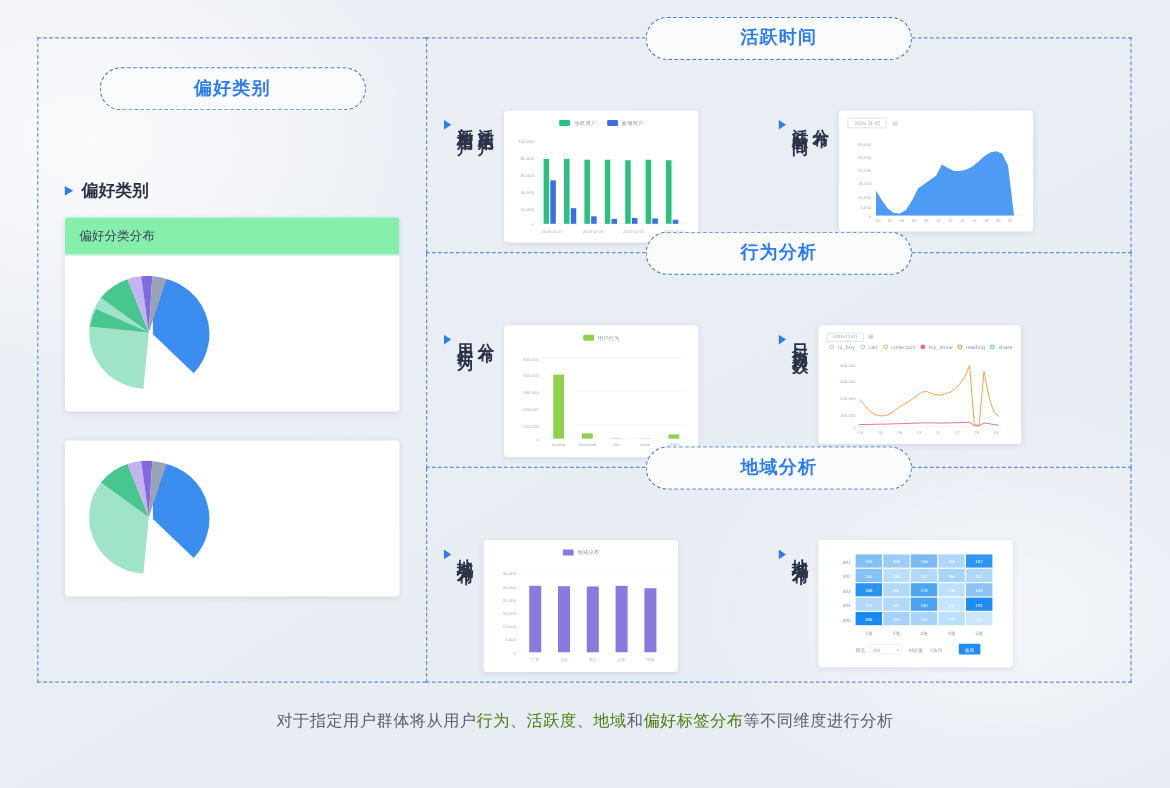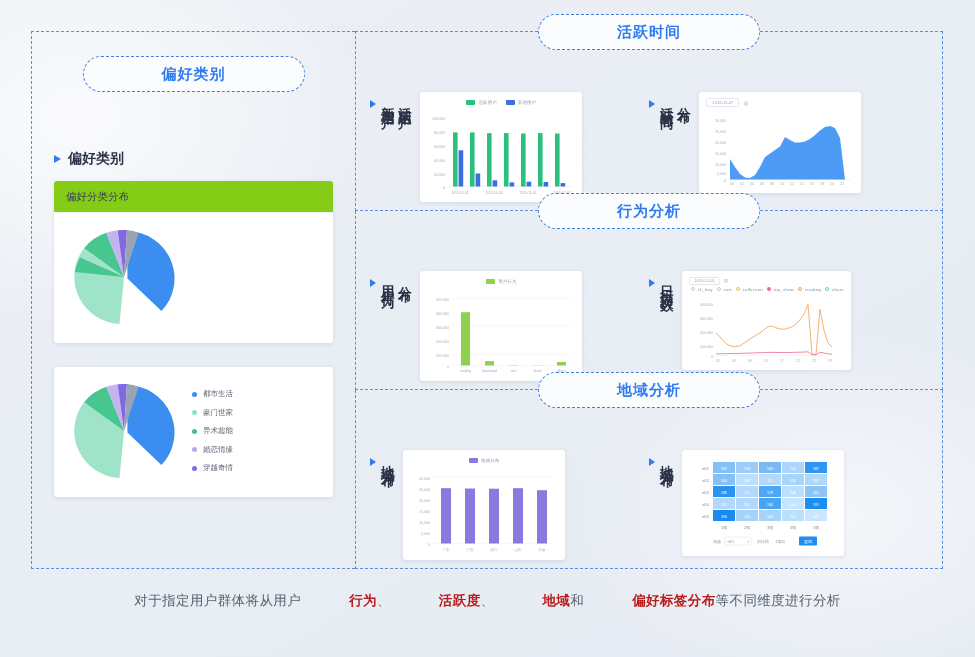--- a/index.html
+++ b/index.html
@@ -88,21 +88,21 @@
   .card {
     background: #fff;
     border-radius: 3px;
     box-shadow: 0 1px 4px rgba(60,80,130,0.13);
     overflow: hidden;
   }
   .card-title {
     font-size: 10.5px;
     color: #3a4356;
     padding: 9px 12px 8px;
-    background: #84cc16;
+    background: #86efac;
     border-bottom: 1px solid #eef1f6;
   }
   .card-body { padding: 10px 10px 12px; display: flex; align-items: center; }
   .pie-wrap { width: 108px; height: 108px; flex: none; margin-left: 6px; }
   .legend { margin-left: 14px; display: flex; flex-direction: column; gap: 8.5px; }
   .legend-row { display: flex; align-items: center; gap: 6px; }
   .dot { width: 5px; height: 5px; border-radius: 50%; flex: none; }
   .legend-row span { font-size: 7.5px; color: #5a6party; color: #5d6576; white-space: nowrap; }
 
   
@@ -168,21 +168,21 @@
   
   .caption {
     position: absolute;
     left: 0; right: 0;
     top: 592px;
     text-align: center;
     font-size: 13.5px;
     color: #58616f;
     letter-spacing: .4px;
   }
-  .caption b { color: #b91c1c; font-weight: 700; margin-left: 48px; }
+  .caption b { color: #4d7c0f; font-weight: 400; }
 </style>
 </head>
 <body>
 
 <div class="frame">
 
   <div class="col-left">
     <div class="pill">偏好类别</div>
 
     <div class="left-inner">
@@ -219,42 +219,20 @@
             <svg viewBox="0 0 110 110" width="108" height="108">
               <g transform="translate(3.5,1.5)">
                 <path d="M55 55 L55 7 A48 48 0 0 1 89.6 88.2 Z" fill="#3b8ef0"></path>
               </g>
               <path d="M55 55 L50.4 102.8 A48 48 0 0 1 14.3 25.6 Z" fill="#9fe3c9"></path>
               <path d="M55 55 L14.3 25.6 A48 48 0 0 1 37.0 9.9 Z" fill="#48c68f"></path>
               <path d="M55 55 L37.0 9.9 A48 48 0 0 1 48.5 7.4 Z" fill="#c3b4ef"></path>
               <path d="M55 55 L48.5 7.4 A48 48 0 0 1 58.0 7.2 Z" fill="#8169e0"></path>
               <path d="M55 55 L58.0 7.2 A48 48 0 0 1 70.0 9.9 Z" fill="#9aa3b5"></path>
             </svg>
-          </div>
-          <div class="legend">
-            <div class="legend-row">
-              <span class="dot" style="background:#3b8ef0"></span>
-              <span>都市生活</span>
-            </div>
-            <div class="legend-row">
-              <span class="dot" style="background:#8fe0c4"></span>
-              <span>豪门世家</span>
-            </div>
-            <div class="legend-row">
-              <span class="dot" style="background:#3fc08a"></span>
-              <span>异术超能</span>
-            </div>
-            <div class="legend-row">
-              <span class="dot" style="background:#b7a9ea"></span>
-              <span>婚恋情缘</span>
-            </div>
-            <div class="legend-row">
-              <span class="dot" style="background:#8169e0"></span>
-              <span>穿越奇情</span>
-            </div>
           </div>
         </div>
       </div>
     </div>
   </div>
 
   <div class="col-right">
 
     <div class="panel">
       <div class="pill">活跃时间</div>

